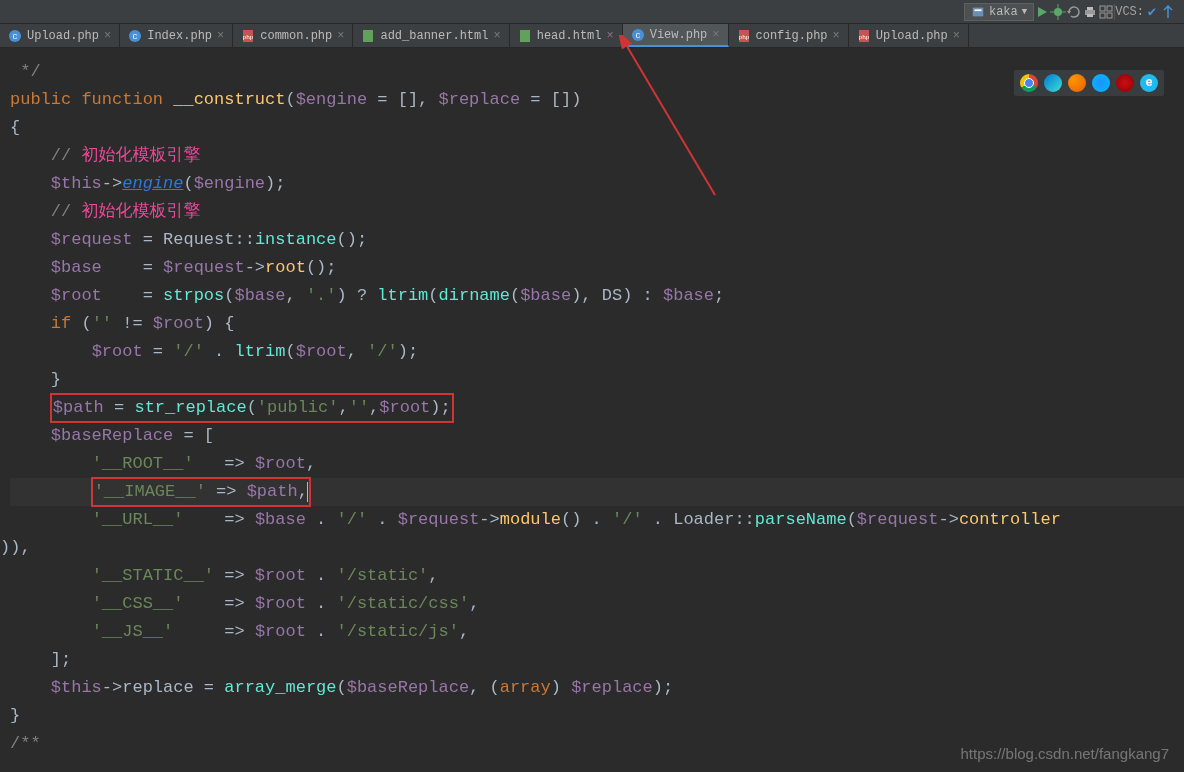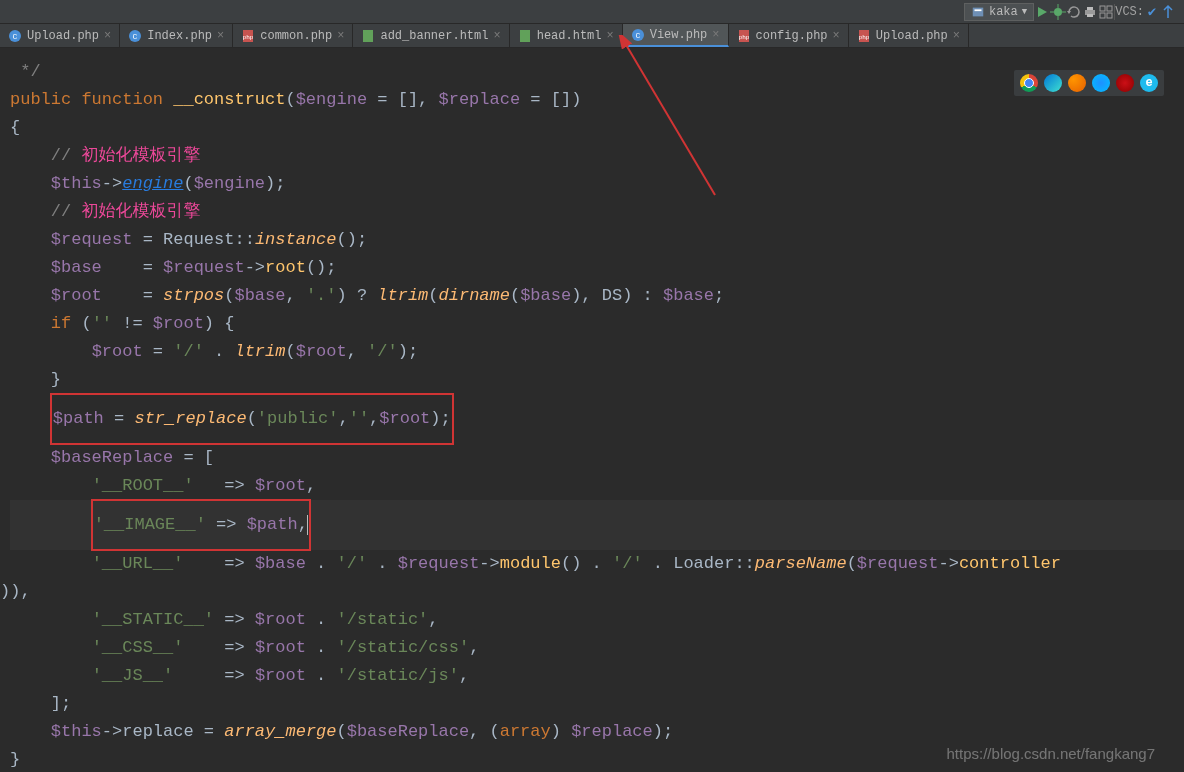--- a/index.html
+++ b/index.html
@@ -67,28 +67,28 @@
 }
 .line { white-space: pre; position: relative; }
 .line.highlight-line { background: #323232; }
 .kw { color: #cc7832; }
 .fn-def { color: #ffc66d; }
 .var { color: #9876aa; }
 .comment { color: #808080; }
 .comment-cn { color: #ec4899; }
 .class-static { color: #a9b7c6; }
 .method { color: #ffc66d; }
-.italic-fn { color: #fdba74; font-style: italic; }
+.italic-fn { color: #5eead4; }
 .str { color: #6a8759; }
 .link { color: #287bde; font-style: italic; text-decoration: underline; }
 .redbox {
   outline: 2px solid #d03434;
   outline-offset: -1px;
   display: inline-block;
-  padding: 11px 2px;
+  padding: 0 2px;
 }
 .cursor-caret {
   display: inline-block;
   width: 1px;
   height: 20px;
   background: #bbbbbb;
   vertical-align: middle;
   margin-left: -1px;
 }
 .browsers {
@@ -104,21 +104,21 @@
 .browser-icon { width: 18px; height: 18px; border-radius: 50%; display: inline-block; }
 .arrow-overlay {
   position: absolute;
   top: 35px;
   left: 615px;
   pointer-events: none;
 }
 .watermark {
   position: absolute;
   bottom: 10px;
-  right: 29px;
+  right: 15px;
   color: rgba(255,255,255,0.35);
   font-size: 15px;
   font-family: Arial, sans-serif;
 }
 </style>
 </head>
 <body>
 
 <div class="top-toolbar">
   <div class="run-config">

